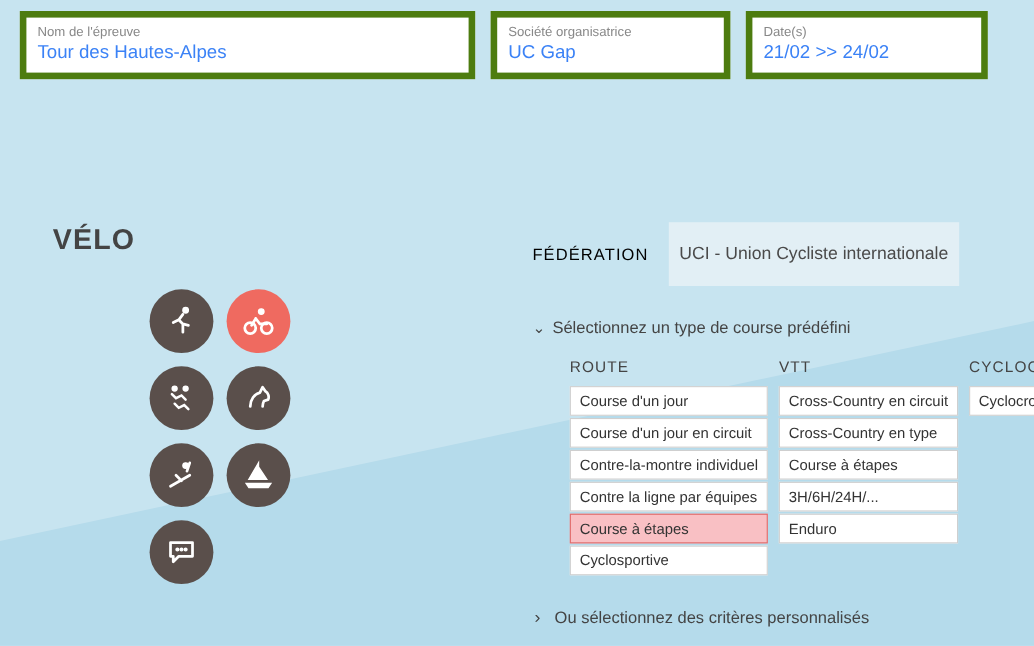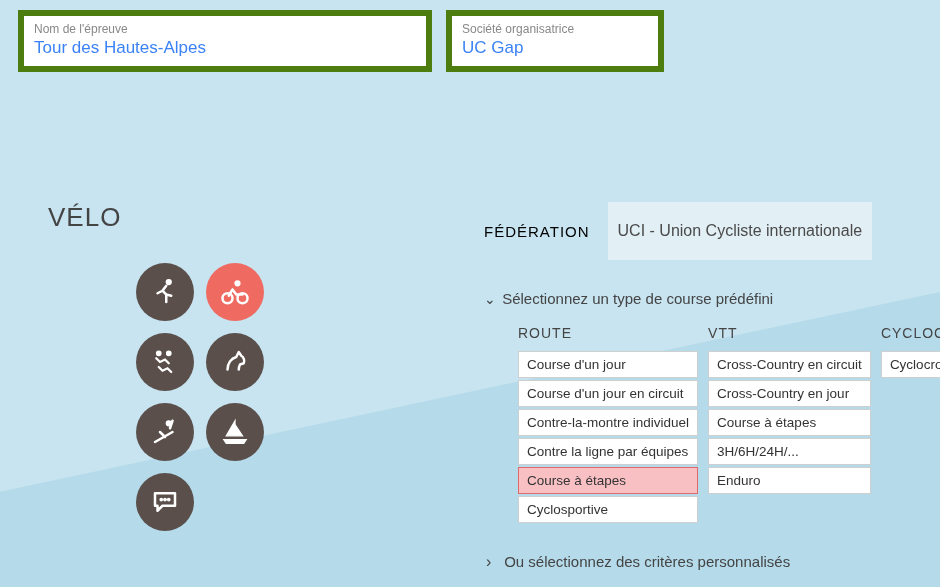--- a/index.html
+++ b/index.html
@@ -58,20 +58,21 @@
   .left {
     flex: 0 0 300px;
     padding-left: 48px;
   }
   .sport-title {
     font-family: "Arial Black", Arial, sans-serif;
     font-size: 26px;
     letter-spacing: 1px;
     color: #444;
     margin-bottom: 30px;
+    font-weight: bold;
   }
   .sport-grid {
     display: grid;
     grid-template-columns: 58px 58px;
     grid-auto-rows: 58px;
     gap: 12px;
     margin-left: 88px;
   }
   .sport-circle {
     width: 58px;
@@ -168,20 +169,24 @@
 <body>
 
 <div class="top-fields">
   <div class="field-box name">
     <span class="field-label">Nom de l'épreuve</span>
     <span class="field-value">Tour des Hautes-Alpes</span>
   </div>
   <div class="field-box org">
     <span class="field-label">Société organisatrice</span>
     <span class="field-value">UC Gap</span>
+  </div>
+  <div class="field-box date">
+    <span class="field-label">Date(s)</span>
+    <span class="field-value">21/02 &gt;&gt; 24/02</span>
   </div>
 </div>
 
 <div class="lower">
   <div class="left">
     <div class="sport-title">VÉLO</div>
     <div class="sport-grid">
 
       <div class="sport-circle">
         <svg viewBox="0 0 24 24">
@@ -256,21 +261,21 @@
             <div class="type-item">Contre-la-montre individuel</div>
             <div class="type-item">Contre la ligne par équipes</div>
             <div class="type-item selected">Course à étapes</div>
             <div class="type-item">Cyclosportive</div>
           </div>
       </div>
       <div class="col-vtt">
         <div class="col-head">VTT</div>
         <div>
             <div class="type-item">Cross-Country en circuit</div>
-            <div class="type-item">Cross-Country en jour</div>
+            <div class="type-item">Cross-Country en type</div>
             <div class="type-item">Course à étapes</div>
             <div class="type-item">3H/6H/24H/...</div>
             <div class="type-item">Enduro</div>
           </div>
       </div>
       <div class="col-cx">
         <div class="col-head">CYCLOCROSS</div>
         <div>
             <div class="type-item">Cyclocross</div>
           </div>

